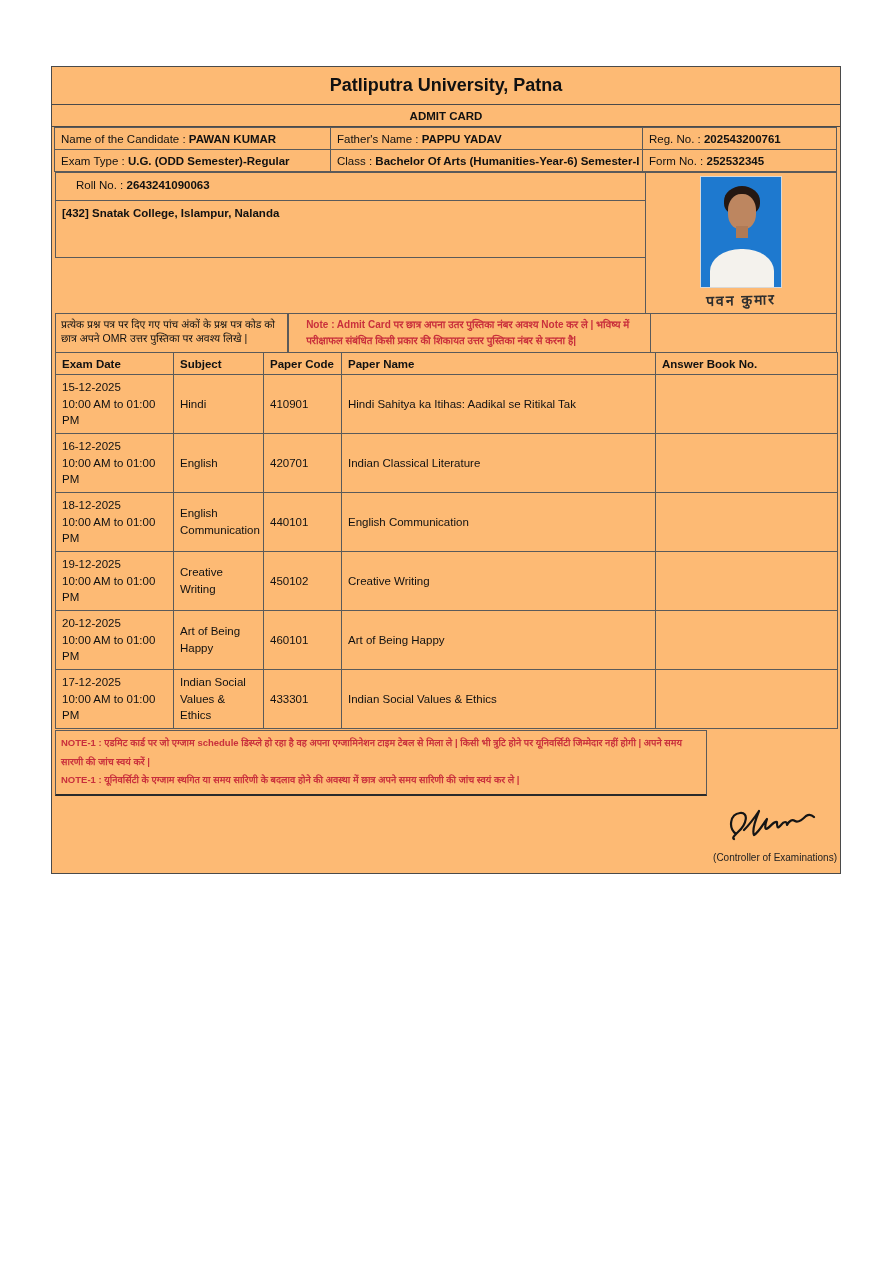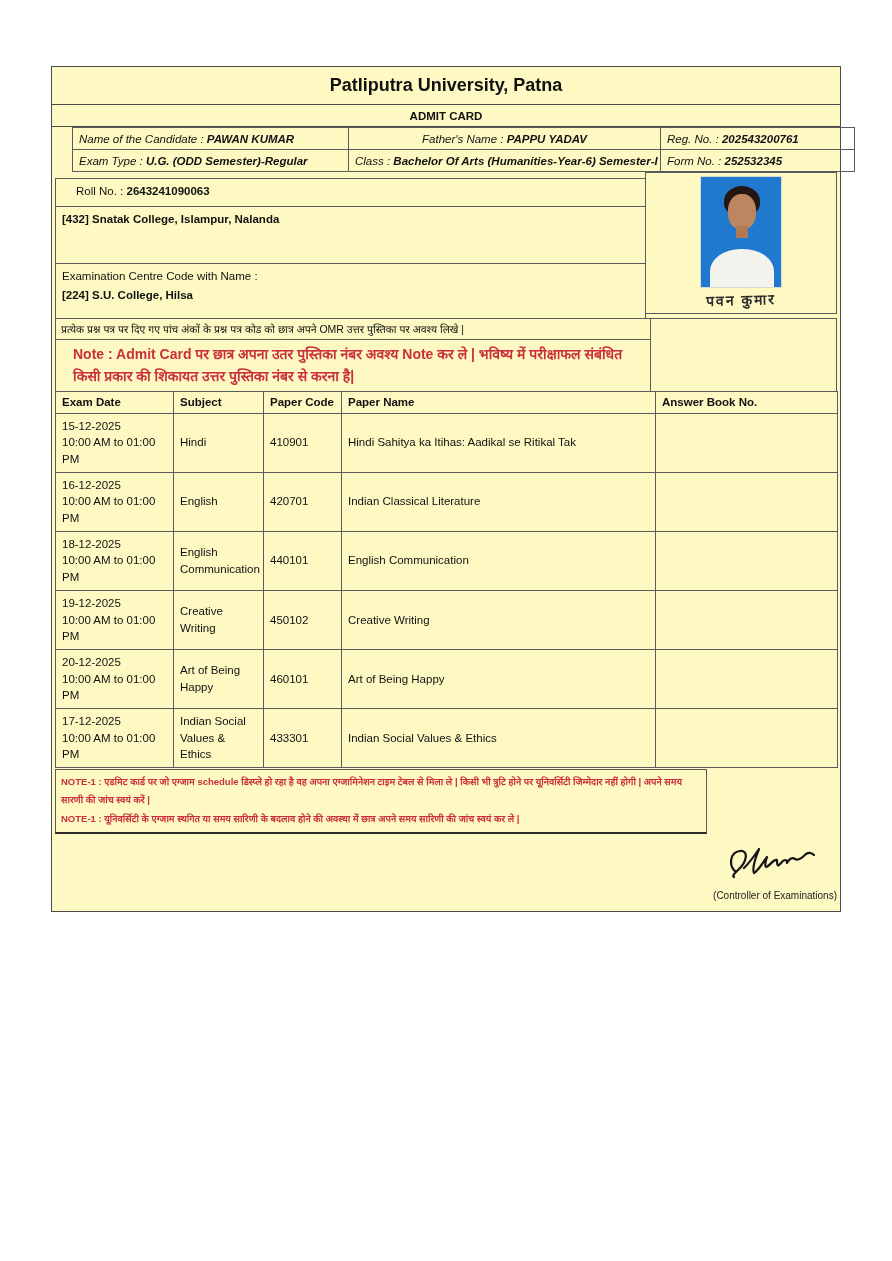--- a/index.html
+++ b/index.html
@@ -6,45 +6,45 @@
   html, body { background: #ffffff; }
   body {
     width: 892px; height: 1261px;
     font-family: "Liberation Sans", sans-serif;
     color: #111;
   }
   .card {
     width: 790px;
     margin: 66px auto 0 auto;
     border: 1px solid #4a4a4a;
-    background: #fef9c3;
+    background: #fdba74;
   }
   .title {
     text-align: center; font-weight: bold; font-size: 18px;
     padding: 8px 0 8px 0;
     border-bottom: 1px solid #4a4a4a;
   }
   .subtitle {
     text-align: center; font-weight: bold; font-size: 11.5px;
     padding: 5px 0 4px 0;
     border-bottom: 1px solid #4a4a4a;
   }
-  .inset { margin: 0 20px; font-style: italic; }
+  .inset { margin: 0 2px; }
   table.info-table { width: 782px; border-collapse: collapse; table-layout: fixed; }
   table.info-table td {
     border: 1px solid #5a5a5a; font-size: 11.5px; padding: 3px 6px; height: 22px;
     white-space: nowrap; overflow: hidden;
   }
-  .c1 { width: 276px; } .c2 { width: 312px; text-align: center; } .c3 { width: 194px; }
+  .c1 { width: 276px; } .c2 { width: 312px; } .c3 { width: 194px; }
   b { font-weight: bold; }
 
   .mid { display: flex; width: 782px; margin: 0 3px; }
   .mid-left { width: 591px; display: flex; flex-direction: column; }
   .mbox { border: 1px solid #5a5a5a; margin-top: -1px; font-size: 11.5px; padding: 6px 6px; }
-  .mbox:first-child { margin-top: 6px; padding-left: 20px; }
+  .mbox:first-child { margin-top: 0; padding-left: 20px; }
   .mbox .lbl { display: block; margin-bottom: 7px; }
   .mbox.roll { height: 29px; }
   .mbox.college { height: 58px; }
   .mbox.centre { height: 56px; }
   .photo-cell {
     flex: 1; margin-left: -1px; border: 1px solid #5a5a5a;
     display: flex; flex-direction: column; align-items: center; justify-content: flex-start;
     padding-top: 3px; height: 142px; overflow: visible;
   }
   .photo {
@@ -57,23 +57,23 @@
     background: #bd8660; border-radius: 46% 46% 42% 42%; }
   .neck { position: absolute; top: 49px; left: 35px; width: 12px; height: 12px; background: #b07a55; }
   .shirt { position: absolute; bottom: -8px; left: 9px; width: 64px; height: 46px;
     background: #f4f2ed; border-radius: 48% 48% 0 0; }
   .cand-sign {
     margin-top: 2px; font-size: 14px; color: #2e2e2e; letter-spacing: 2px;
     transform: rotate(-1.5deg); font-weight: bold; white-space: nowrap;
   }
 
   .mid2 { display: flex; width: 782px; margin: 0 3px; }
-  .mid2-left { width: 596px; display: flex; flex-direction: column; border-radius: 26px; }
+  .mid2-left { width: 596px; display: flex; flex-direction: row; border-radius: 26px; }
   .omr { border: 1px solid #5a5a5a; margin-top: -1px; font-size: 10.5px; padding: 3px 5px; }
-  .rednote { border: 1px solid #5a5a5a; margin-top: -1px; font-size: 14px; padding: 3px 17px;
+  .rednote { border: 1px solid #5a5a5a; margin-top: -1px; font-size: 10px; padding: 3px 17px;
     font-weight: bold; line-height: 1.6; }
   .mid2-right { flex: 1; margin-left: -1px; margin-top: -1px; border: 1px solid #5a5a5a; }
 
   table.exam-table { width: 782px; margin: 0 3px; border-collapse: collapse; table-layout: fixed; margin-top: -1px; }
   table.exam-table th, table.exam-table td {
     border: 1px solid #5a5a5a; font-size: 11.5px; padding: 4px 6px;
     text-align: left; vertical-align: middle; font-weight: normal;
   }
   table.exam-table th { font-weight: bold; height: 22px; }
   table.exam-table tbody tr { height: 57px; }
@@ -113,21 +113,20 @@
       <td class="c2"><span>Class : </span><b>Bachelor Of Arts (Humanities-Year-6) Semester-I</b></td>
       <td class="c3"><span>Form No. : </span><b>252532345</b></td>
     </tr>
   </tbody>
     </table>
 
   <div class="mid">
     <div class="mid-left">
       <div class="mbox roll"><span>Roll No. : </span><b>2643241090063</b></div>
       <div class="mbox college"><b>[432] Snatak College, Islampur, Nalanda</b></div>
-      <div class="mbox centre"><span class="lbl">Examination Centre Code with Name :</span><b>[224] S.U. College, Hilsa</b></div>
     </div>
     <div class="photo-cell">
       <div class="photo">
         <div class="hair"></div>
         <div class="face"></div>
         <div class="neck"></div>
         <div class="shirt"></div>
       </div>
       <div class="cand-sign">पवन कुमार</div>
     </div>

